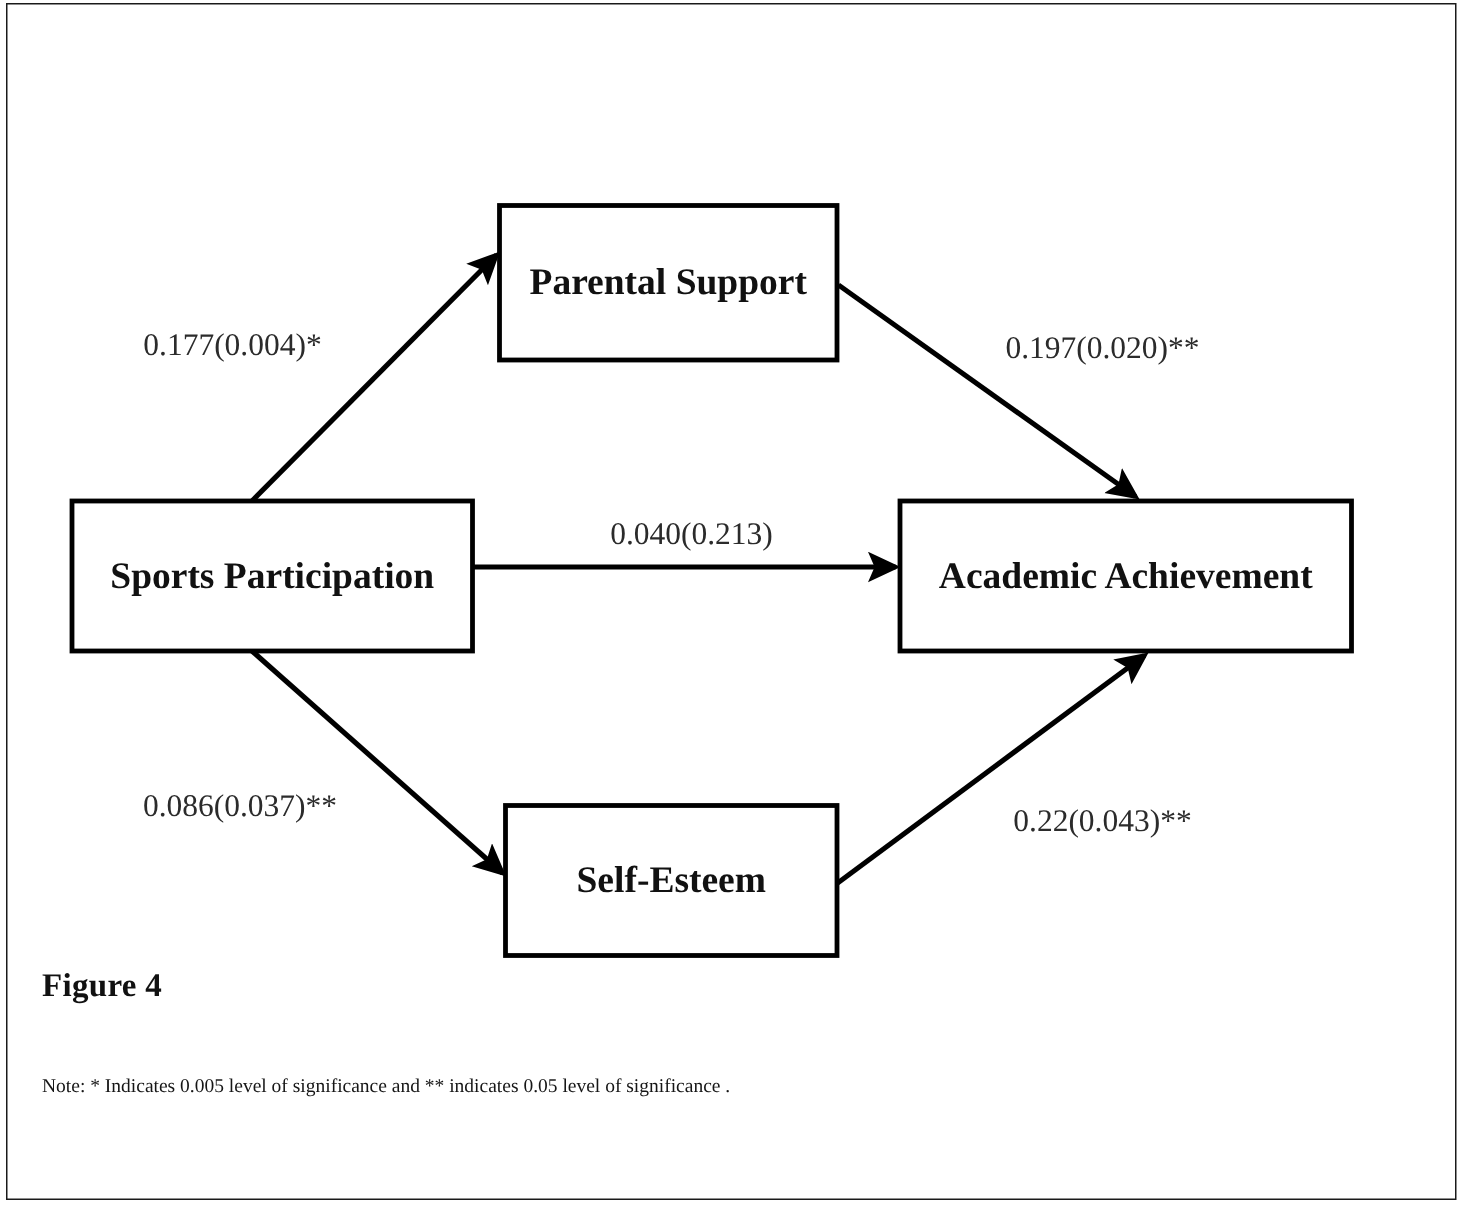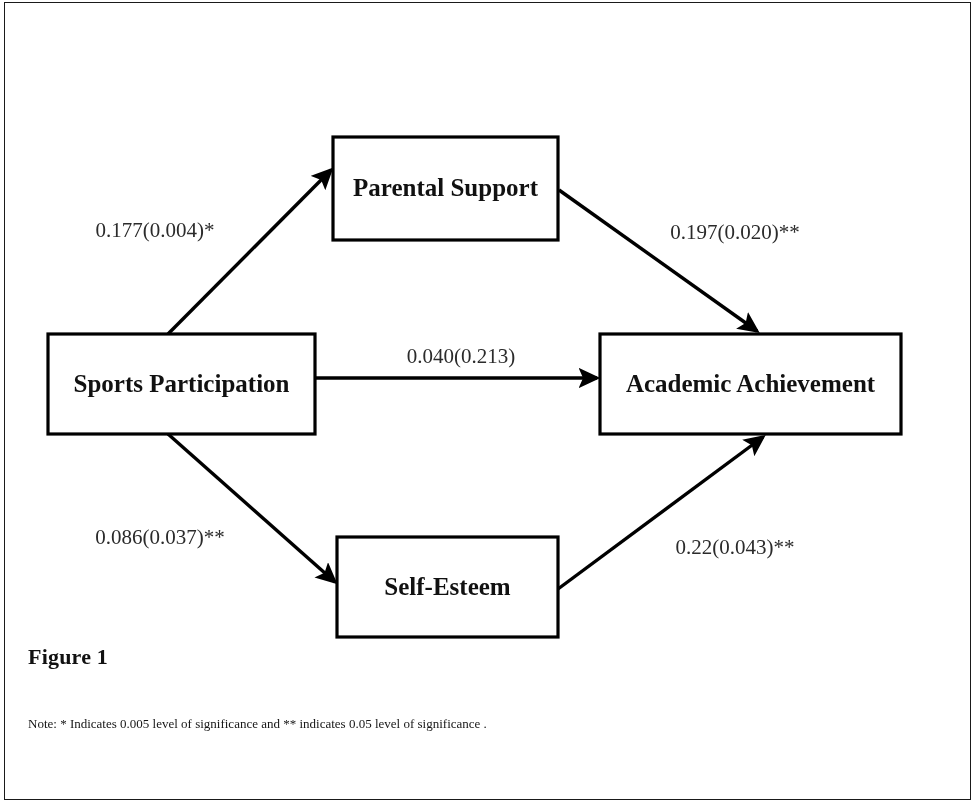--- a/index.html
+++ b/index.html
@@ -138,17 +138,17 @@
       <rect class="node-box" x="337" y="537" width="221" height="100"></rect>
       <text class="node-label" x="447.5" y="589">Self-Esteem</text>
     </g>
 
     <g>
       <rect class="node-box" x="600" y="334" width="301" height="100"></rect>
       <text class="node-label" x="750.5" y="386">Academic Achievement</text>
     </g>
   </svg>
 
-  <div class="caption-title">Figure 1</div>
+  <div class="caption-title">Figure 4</div>
 
   <div class="caption-note">Note: * Indicates 0.005 level of significance and ** indicates 0.05 level of significance .</div>
 
 </div>
 
 </body></html>

